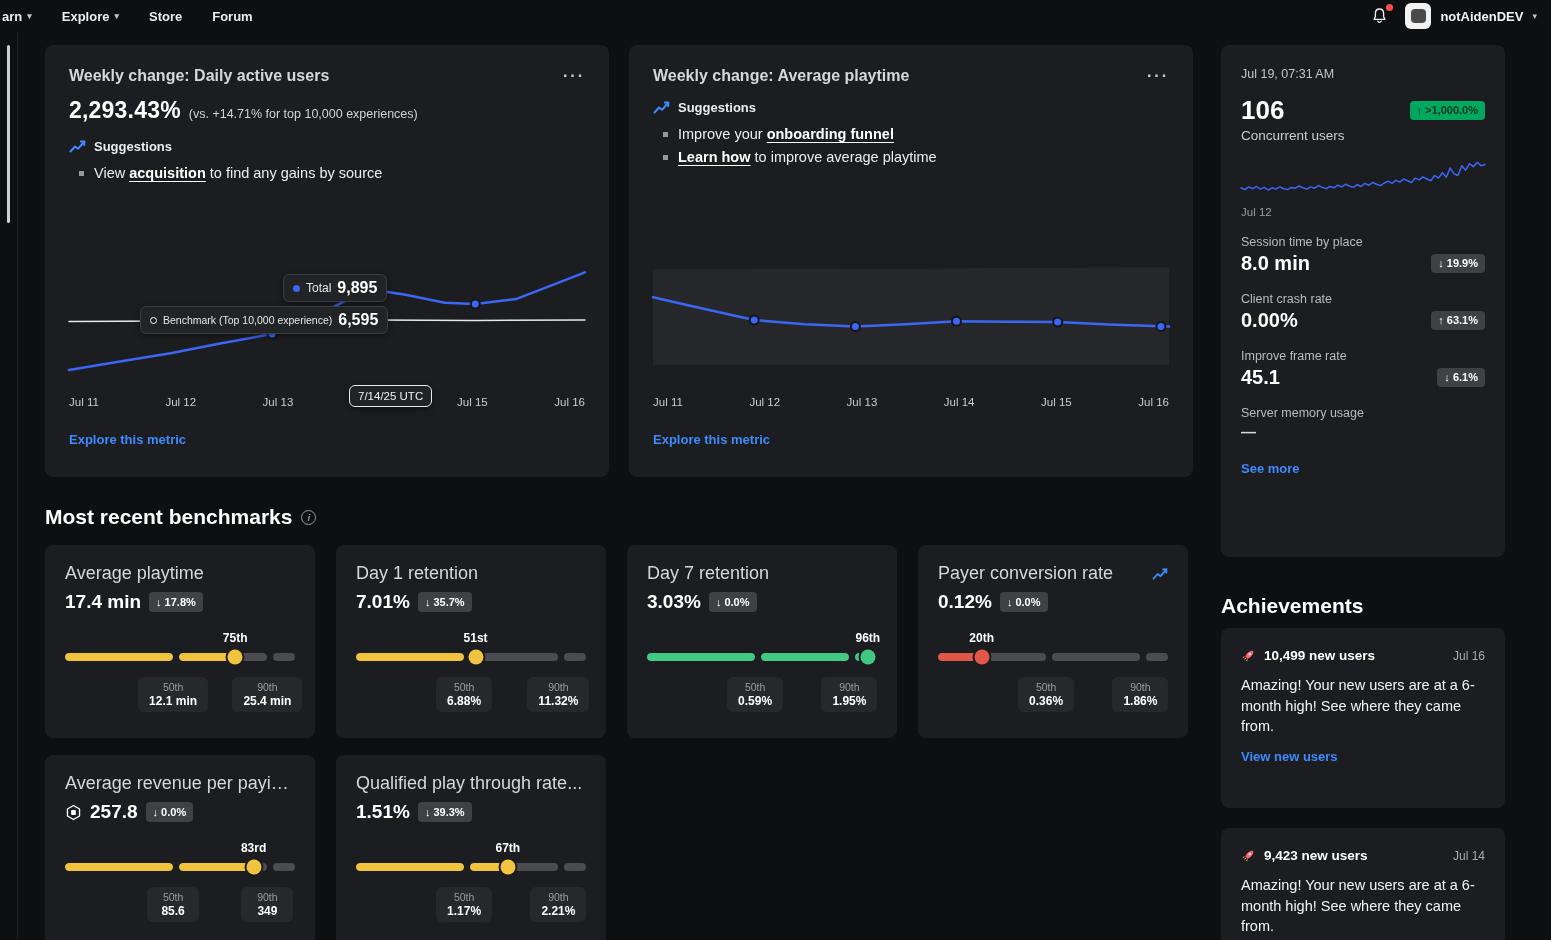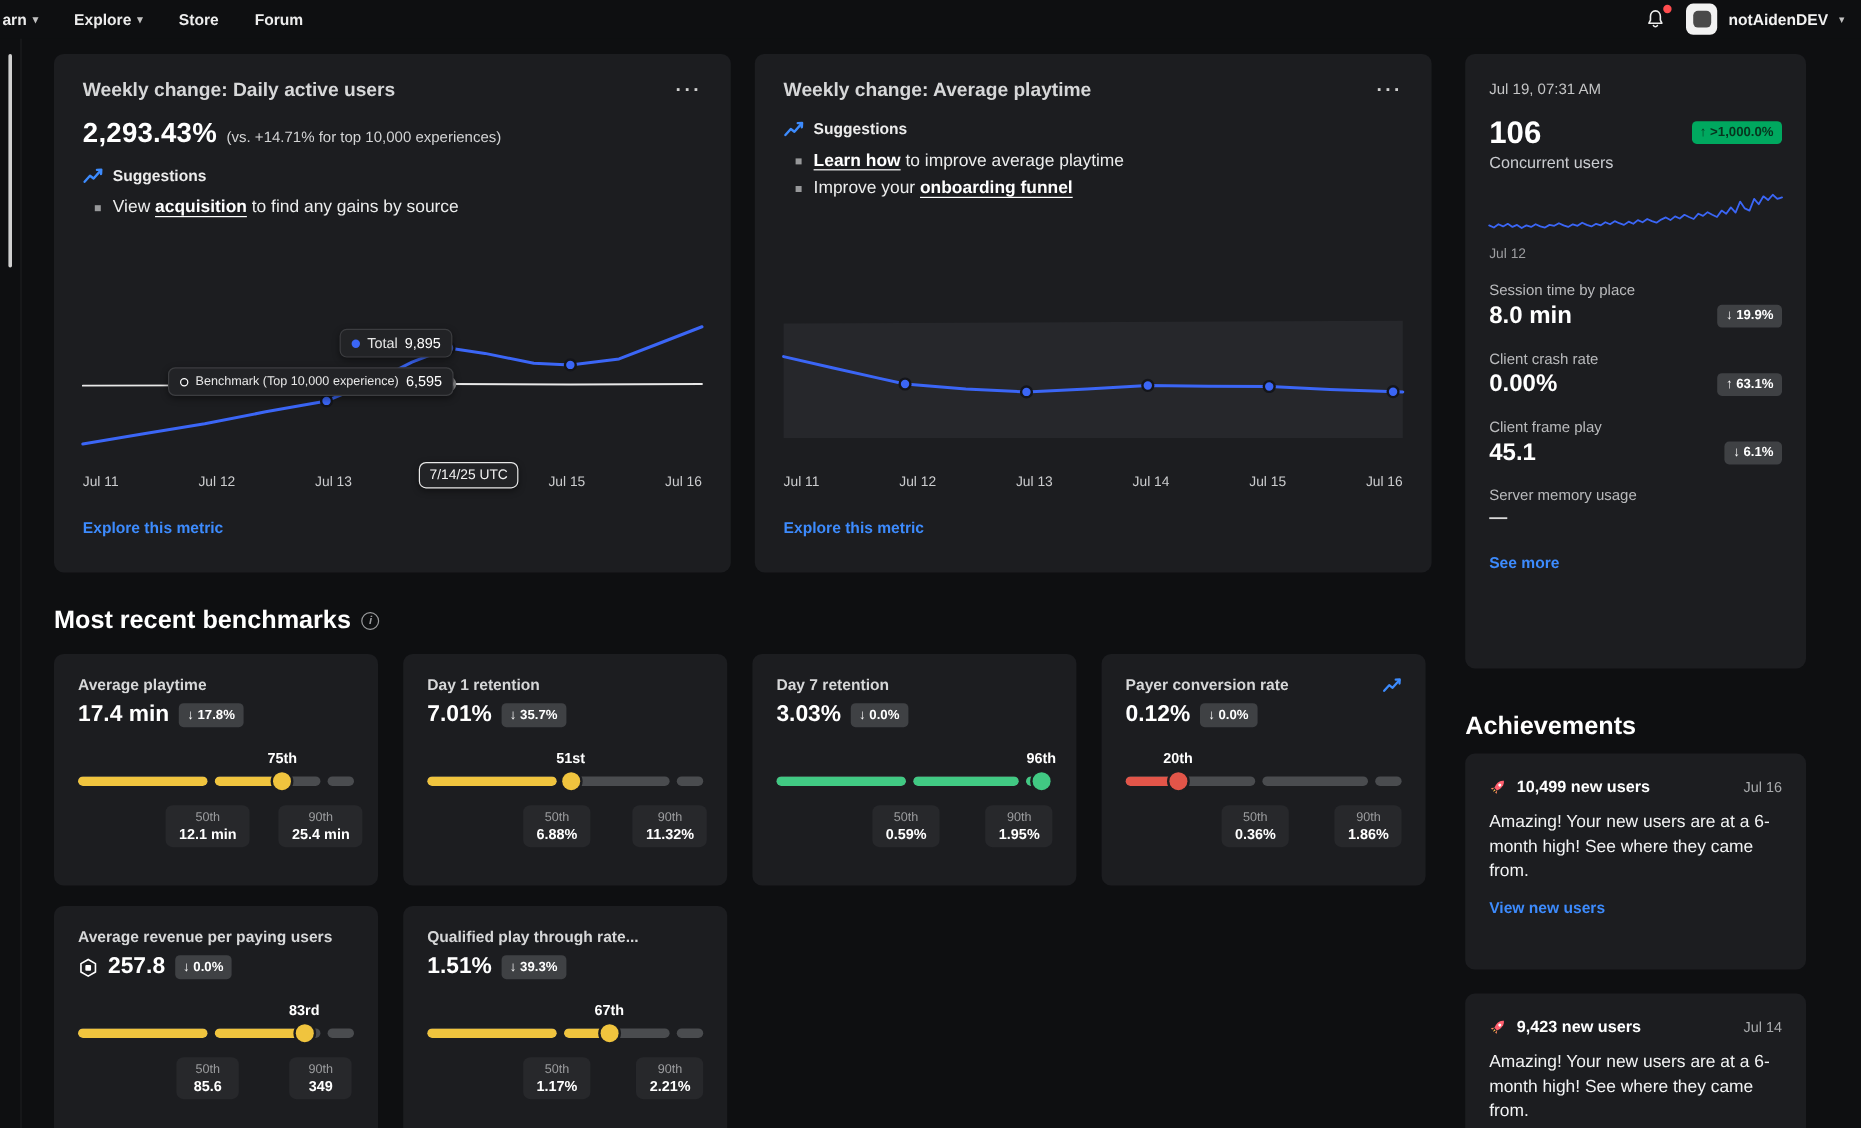--- a/index.html
+++ b/index.html
@@ -50,21 +50,21 @@
 
 .pill{position:absolute;background:#222326;border:1px solid #3c3d40;border-radius:6px;display:flex;align-items:center;gap:6px;padding:4px 9px;z-index:3;box-shadow:0 2px 6px rgba(0,0,0,.45);white-space:nowrap}
 .pill-total{left:238px;top:229px}
 .pill-bench{left:95px;top:261px}
 .pill-date{left:304px;top:340px;border-color:#e9e9e9;font-size:11.5px;color:#f2f2f2;padding:4px 8px}
 .pill-dot{width:7px;height:7px;border-radius:50%;flex:none}
 .pill-dot.blue{background:#3b66f6}
 .pill-dot.white{width:7px;height:7px;background:#1c1d20;border:1.5px solid #fff}
 .pill-label{font-size:12px;color:#e6e6e6}
 .pill-bench .pill-label{font-size:10.5px}
-.pill-value{font-size:12px;font-weight:400}
+.pill-value{font-size:16px;font-weight:700}
 
 
 .side-card{left:1221px;top:45px;width:284px;height:512px;padding:22px 20px}
 .side-time{font-size:12.5px;color:#c4c5c6}
 .side-ccu-row{margin-top:14px;display:flex;align-items:center;justify-content:space-between}
 .ccu-value{font-size:26px;font-weight:700}
 .side-ccu-label{margin-top:2px;font-size:13.5px;color:#caccd0}
 .spark{margin-top:14px;width:244px;height:44px;display:block;overflow:visible}
 .side-axis{margin-top:5px;font-size:11.5px;color:#9c9da0}
 .side-stat{margin-top:17px}
@@ -78,21 +78,21 @@
 .badge{display:inline-flex;align-items:center;border-radius:4px;padding:2.5px 7px;font-size:11px;font-weight:700;white-space:nowrap;line-height:1.3}
 .badge.gray{background:var(--badge-gray-bg,#3f4144);color:#fff}
 .badge.green{background:var(--badge-green-bg,#00a85f);color:var(--badge-green-text,#07341e)}
 
 
 .bench-heading{position:absolute;left:45px;top:505px;font-size:21px;font-weight:800;display:flex;align-items:center;gap:9px}
 .info-icon{width:15px;height:15px;border:1.5px solid #9b9c9e;border-radius:50%;color:#9b9c9e;font-size:9.5px;font-weight:700;display:flex;align-items:center;justify-content:center;font-style:italic;cursor:pointer}
 .bench-grid{position:absolute;left:45px;top:545px;display:grid;grid-template-columns:repeat(4,270px);grid-auto-rows:193px;gap:17px 21px}
 .bench-card{background:#1c1d20;border-radius:8px;padding:18px 20px;position:relative}
 .bench-title-row{display:flex;justify-content:space-between;align-items:center;gap:6px}
-.bench-title{font-size:13px;font-weight:700;color:#d6d7d8;white-space:nowrap;overflow:hidden;text-overflow:ellipsis}
+.bench-title{font-size:18px;font-weight:400;color:#d6d7d8;white-space:nowrap;overflow:hidden;text-overflow:ellipsis}
 .bench-value-row{margin-top:7px;display:flex;align-items:center;gap:8px}
 .bench-value{font-size:19px;font-weight:700}
 .slider-wrap{position:relative;margin-top:40px;height:8px}
 .seg{position:absolute;top:0;height:8px;background:#4a4c4f;border-radius:4px;overflow:hidden}
 .seg .seg-fill{height:100%;border-radius:4px;width:0}
 .seg.s1{left:0;width:47%}
 .seg.s2{left:49.5%;width:38.5%}
 .seg.s3{left:90.5%;width:9.5%}
 .plabel{position:absolute;top:-22px;transform:translateX(-50%);font-size:12px;font-weight:700;white-space:nowrap}
 .sdot{position:absolute;top:50%;width:15px;height:15px;border-radius:50%;transform:translate(-50%,-50%);box-shadow:0 0 0 2px #1c1d20;z-index:2;cursor:pointer}
@@ -221,25 +221,25 @@
       <svg width="17" height="15" viewBox="0 0 17 15">
           <path d="M1.5 12.5 L6 7.5 L9 9.8 L15 3" stroke="#3d8bfd" stroke-width="2" fill="none" stroke-linecap="round" stroke-linejoin="round"></path>
           <path d="M11.8 2.6 L15.4 2.4 L15.2 6" stroke="#3d8bfd" stroke-width="2" fill="none" stroke-linecap="round" stroke-linejoin="round"></path>
         </svg>
     </span>
     <span class="sugg-label">Suggestions</span>
   </div>
   <div class="bullets">
       <div class="bullet">
         <span class="bullet-sq"></span>
-        <span class="bullet-text"><span></span><span class="bullet-link">Learn how</span><span> to improve average playtime</span></span>
+        <span class="bullet-text"><span>Improve your </span><span class="bullet-link">onboarding funnel</span><span></span></span>
       </div>
       <div class="bullet">
         <span class="bullet-sq"></span>
-        <span class="bullet-text"><span>Improve your </span><span class="bullet-link">onboarding funnel</span><span></span></span>
+        <span class="bullet-text"><span></span><span class="bullet-link">Learn how</span><span> to improve average playtime</span></span>
       </div>
     </div>
   <svg class="chart" viewBox="0 0 516 120">
       <polygon points="0.0,105.0 0.0,9.6 516.0,7.2 516.0,105.0" fill="#26272b"></polygon>
       <polyline points="0.0,37.2 40.5,46.5 80.9,55.5 101.2,60.0 151.8,64.2 202.4,66.6 252.9,64.2 303.5,61.2 354.1,61.8 404.7,62.1 455.3,64.5 516.0,66.6" fill="none" stroke="#3b66f6" stroke-width="2.5" stroke-linejoin="round" stroke-linecap="round"></polyline>
       <circle cx="101.2" cy="60.0" r="4.5" fill="#3b66f6" stroke="#14151a" stroke-width="2"></circle>
       <circle cx="202.4" cy="66.6" r="4.5" fill="#3b66f6" stroke="#14151a" stroke-width="2"></circle>
       <circle cx="303.5" cy="61.2" r="4.5" fill="#3b66f6" stroke="#14151a" stroke-width="2"></circle>
       <circle cx="404.7" cy="62.1" r="4.5" fill="#3b66f6" stroke="#14151a" stroke-width="2"></circle>
       <circle cx="507.9" cy="66.4" r="4.5" fill="#3b66f6" stroke="#14151a" stroke-width="2"></circle>
@@ -277,21 +277,21 @@
 
   <div class="side-stat">
     <div class="side-stat-label">Client crash rate</div>
     <div class="side-stat-row">
       <span class="side-stat-value">0.00%</span>
       <span class="badge gray">↑ 63.1%</span>
     </div>
   </div>
 
   <div class="side-stat">
-    <div class="side-stat-label">Client frame play</div>
+    <div class="side-stat-label">Improve frame rate</div>
     <div class="side-stat-row">
       <span class="side-stat-value">45.1</span>
       <span class="badge gray">↓ 6.1%</span>
     </div>
   </div>
 
   <div class="side-stat">
     <div class="side-stat-label">Server memory usage</div>
     <div class="side-stat-row">
       <span class="side-stat-value dash">—</span>

